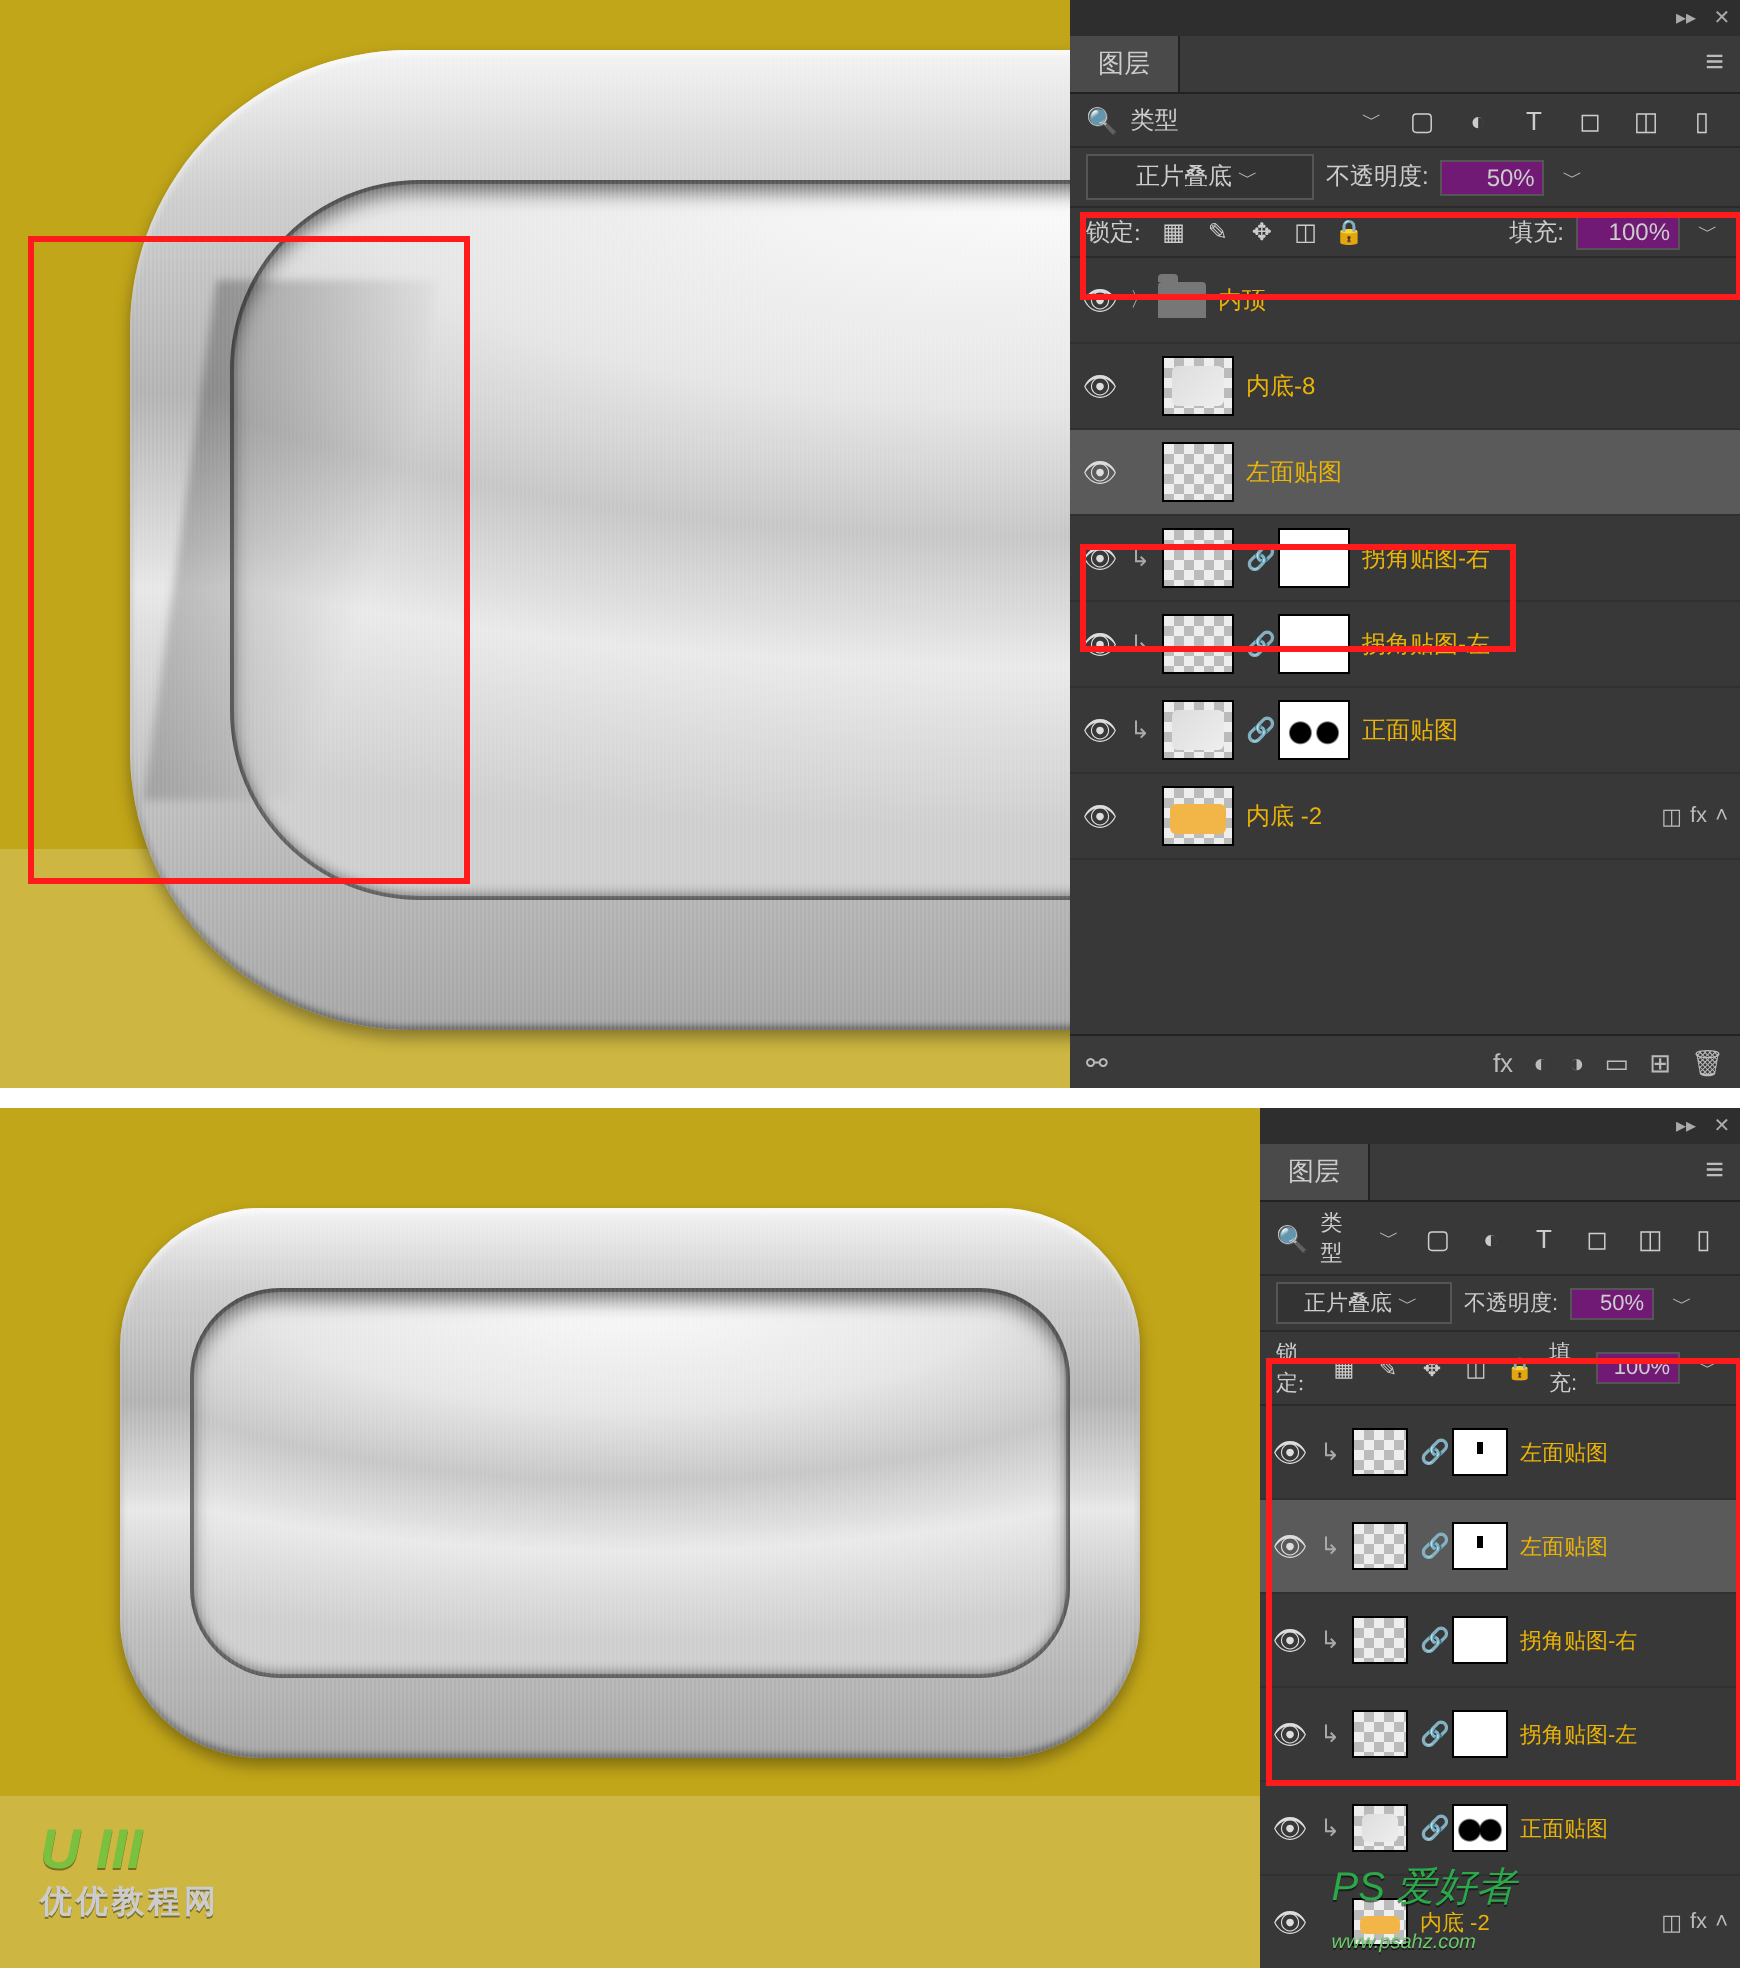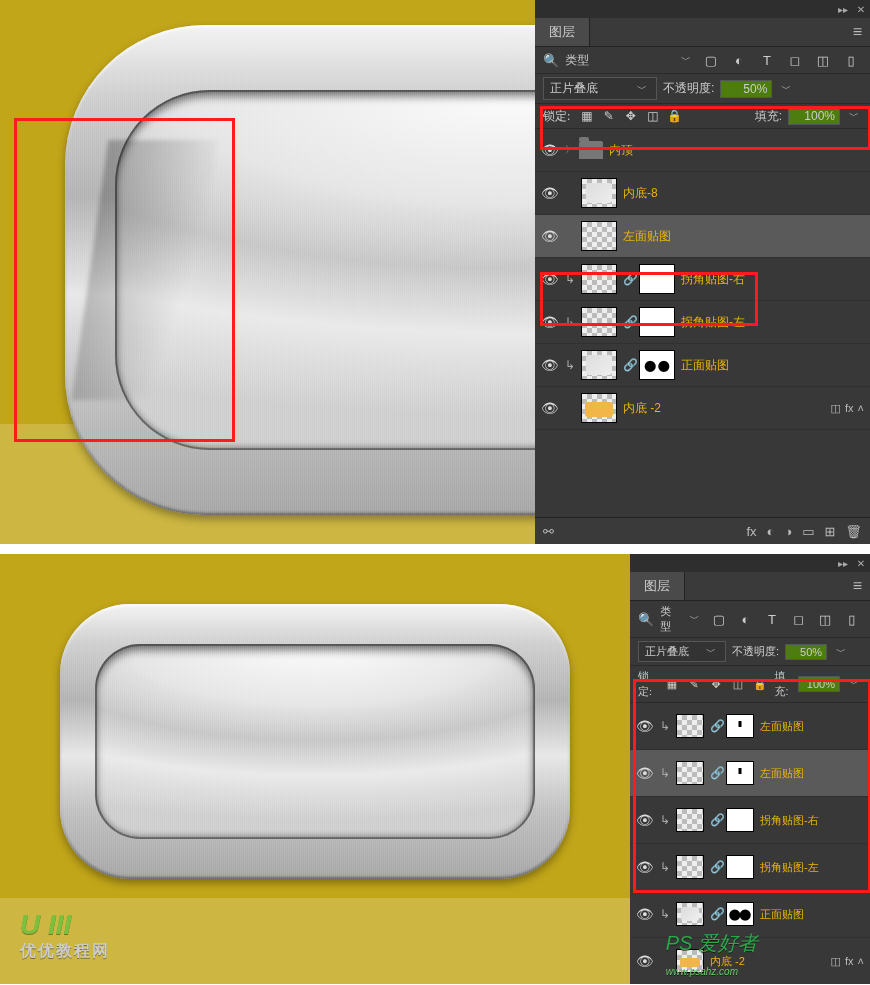--- a/index.html
+++ b/index.html
@@ -133,25 +133,25 @@
   .search-icon { color:#ccc; font-size:13px; }
   .type-label { flex:1; }
   .chev { color:#bbb; font-size:10px; padding:0 3px; }
 
   .filt-btn {
     width:20px; height:18px; display:flex; align-items:center; justify-content:center;
     color:#ccc; font-size:13px; border:1px solid transparent; border-radius:2px;
   }
 
   .blend-select {
-    display:flex; align-items:center; justify-content:space-between;
+    display:flex; align-items:center; justify-content:center;
     background:#333; border:1px solid #555; padding:2px 6px; min-width:100px;
   }
   .opacity-input {
-    display:flex; align-items:center; background:#4d7c0f; border:1px solid #555;
+    display:flex; align-items:center; background:#701a75; border:1px solid #555;
     padding:1px 4px; min-width:42px; justify-content:flex-end;
   }
 
   .lock-label { margin-right:2px;font-family:Liberation Serif, serif; }
   .lock-icons { display:flex; gap:5px; }
   .lock-icons span { width:17px; text-align:center; }
 
   .layers {
     flex:1; overflow:hidden; background:#383838;
   }

